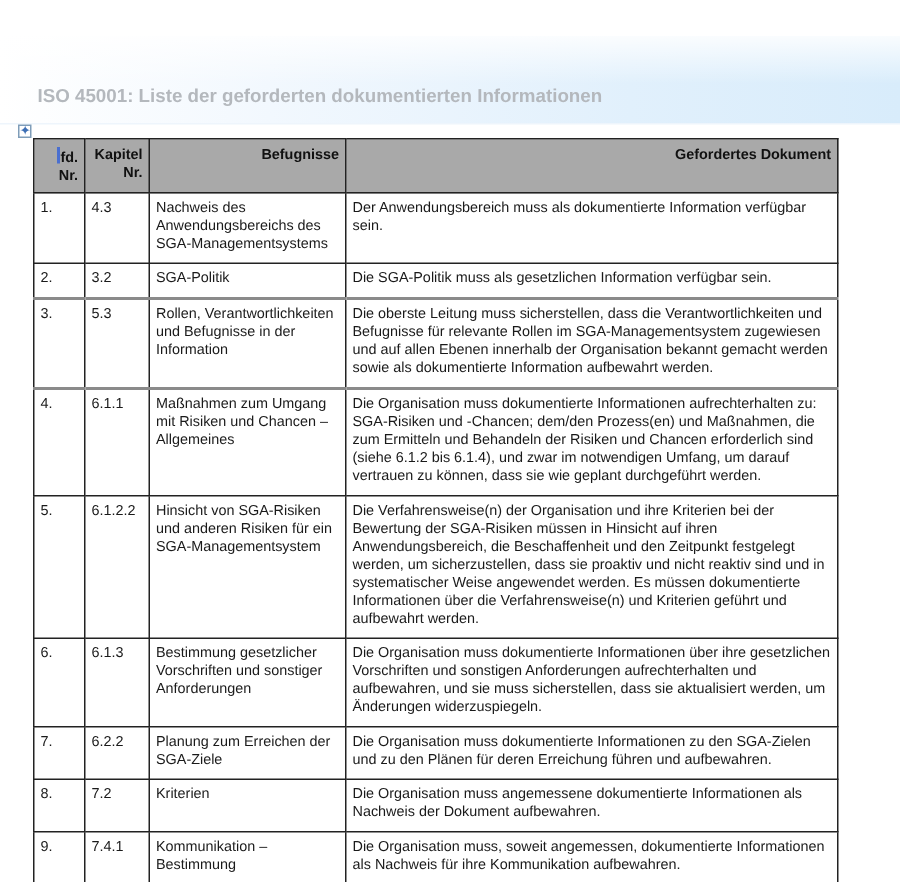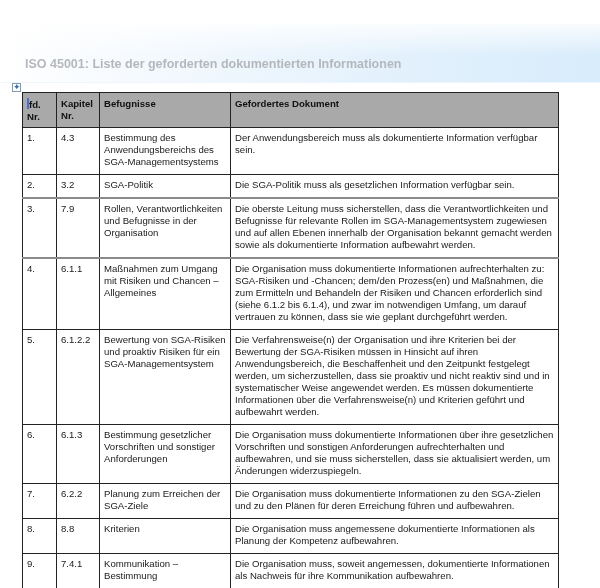--- a/index.html
+++ b/index.html
@@ -65,21 +65,21 @@
       font-size: 9.6px;
       line-height: 12px;
       color: #1a1a1a;
     }
     table.req-table col.c1 { width: 34px; }
     table.req-table col.c2 { width: 43px; }
     table.req-table col.c3 { width: 131px; }
     table.req-table col.c4 { width: 328px; }
     table.req-table th {
       background: #a9a9a9;
-      text-align: left;
+      text-align: right;
       vertical-align: top;
       font-weight: bold;
       color: #111111;
       padding: 5px 4px 4px 4px;
       border: 1px solid #222222;
       height: 25px;
     }
     table.req-table td {
       vertical-align: top;
       padding: 4px 4px 6px 4px;
@@ -122,64 +122,64 @@
         <th><span class="cursor-mark"></span><span>fd.</span><br><span>Nr.</span></th>
         <th><span>Kapitel</span><br><span>Nr.</span></th>
         <th>Befugnisse</th>
         <th>Gefordertes  Dokument</th>
       </tr>
     </thead>
     <tbody id="table-body">
     <tr>
           <td>1.</td>
           <td>4.3</td>
-          <td>Bestimmung des Anwendungsbereichs des SGA-Managementsystems</td>
+          <td>Nachweis des Anwendungsbereichs des SGA-Managementsystems</td>
           <td>Der Anwendungsbereich  muss als dokumentierte Information verfügbar sein.</td>
         </tr>
         <tr>
           <td>2.</td>
           <td>3.2</td>
           <td>SGA-Politik</td>
           <td>Die SGA-Politik muss als gesetzlichen Information verfügbar sein.</td>
         </tr>
         <tr class="row-gray-top">
           <td>3.</td>
-          <td>7.9</td>
-          <td>Rollen, Verantwortlichkeiten  und Befugnisse in der Organisation</td>
+          <td>5.3</td>
+          <td>Rollen, Verantwortlichkeiten  und Befugnisse in der Information</td>
           <td>Die oberste Leitung muss sicherstellen,  dass die Verantwortlichkeiten und Befugnisse für relevante  Rollen im SGA-Managementsystem zugewiesen  und auf allen Ebenen innerhalb  der Organisation bekannt gemacht werden sowie als dokumentierte Information aufbewahrt werden.</td>
         </tr>
         <tr class="row-gray-top">
           <td>4.</td>
           <td>6.1.1</td>
           <td>Maßnahmen  zum Umgang mit Risiken und Chancen – Allgemeines</td>
           <td>Die Organisation muss dokumentierte Informationen aufrechterhalten zu: SGA-Risiken und -Chancen;  dem/den Prozess(en)  und Maßnahmen,  die zum Ermitteln und Behandeln  der Risiken und Chancen  erforderlich sind (siehe  6.1.2 bis 6.1.4), und zwar  im notwendigen Umfang, um darauf vertrauen  zu können,  dass sie wie geplant durchgeführt werden.</td>
         </tr>
         <tr>
           <td>5.</td>
           <td>6.1.2.2</td>
-          <td>Bewertung von SGA-Risiken und proaktiv Risiken für ein SGA-Managementsystem</td>
+          <td>Hinsicht von SGA-Risiken und anderen Risiken für ein SGA-Managementsystem</td>
           <td>Die Verfahrensweise(n)  der Organisation und ihre  Kriterien  bei der Bewertung der SGA-Risiken  müssen in Hinsicht auf ihren Anwendungsbereich,  die Beschaffenheit und den Zeitpunkt festgelegt werden,  um sicherzustellen,  dass sie proaktiv und nicht reaktiv sind und in systematischer Weise angewendet  werden.  Es müssen dokumentierte Informationen über die Verfahrensweise(n)  und Kriterien  geführt und aufbewahrt werden.</td>
         </tr>
         <tr>
           <td>6.</td>
           <td>6.1.3</td>
           <td>Bestimmung gesetzlicher Vorschriften und sonstiger Anforderungen</td>
           <td>Die Organisation muss dokumentierte Informationen über ihre gesetzlichen Vorschriften und sonstigen Anforderungen aufrechterhalten  und aufbewahren,  und sie muss sicherstellen, dass sie aktualisiert werden, um Änderungen  widerzuspiegeln.</td>
         </tr>
         <tr>
           <td>7.</td>
           <td>6.2.2</td>
           <td>Planung zum Erreichen der SGA-Ziele</td>
           <td>Die Organisation muss dokumentierte Informationen zu den SGA-Zielen und zu den Plänen für deren Erreichung führen und aufbewahren.</td>
         </tr>
         <tr>
           <td>8.</td>
-          <td>8.8</td>
+          <td>7.2</td>
           <td>Kriterien</td>
-          <td>Die Organisation muss angemessene  dokumentierte Informationen als Planung  der Kompetenz aufbewahren.</td>
+          <td>Die Organisation muss angemessene  dokumentierte Informationen als Nachweis  der Dokument aufbewahren.</td>
         </tr>
         <tr>
           <td>9.</td>
           <td>7.4.1</td>
           <td>Kommunikation – Bestimmung</td>
           <td>Die Organisation muss, soweit angemessen,  dokumentierte Informationen als Nachweis  für ihre Kommunikation aufbewahren.</td>
         </tr>
       </tbody>
   </table>
 </div>

